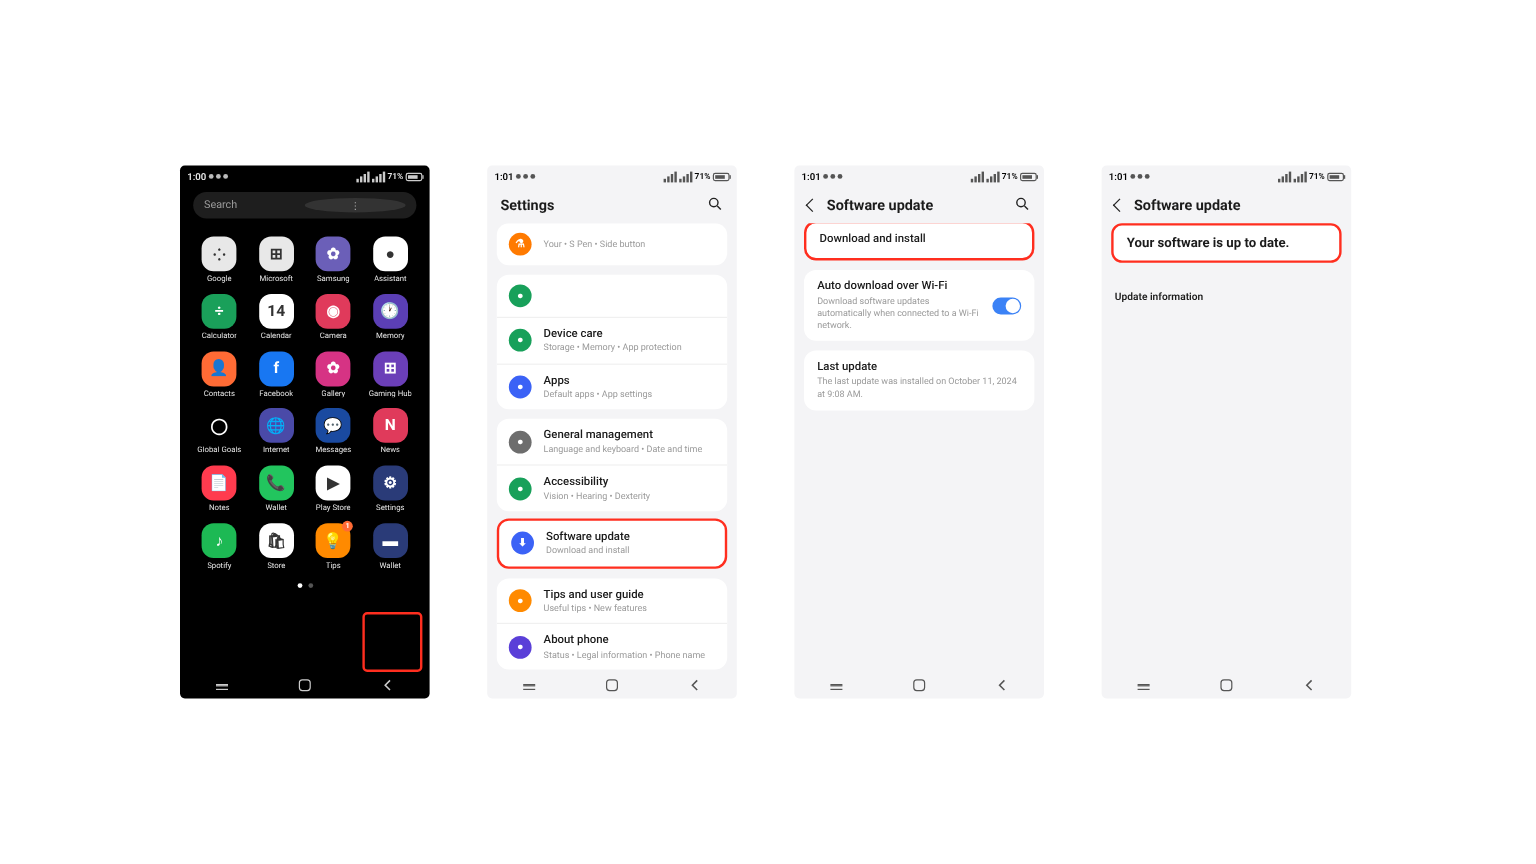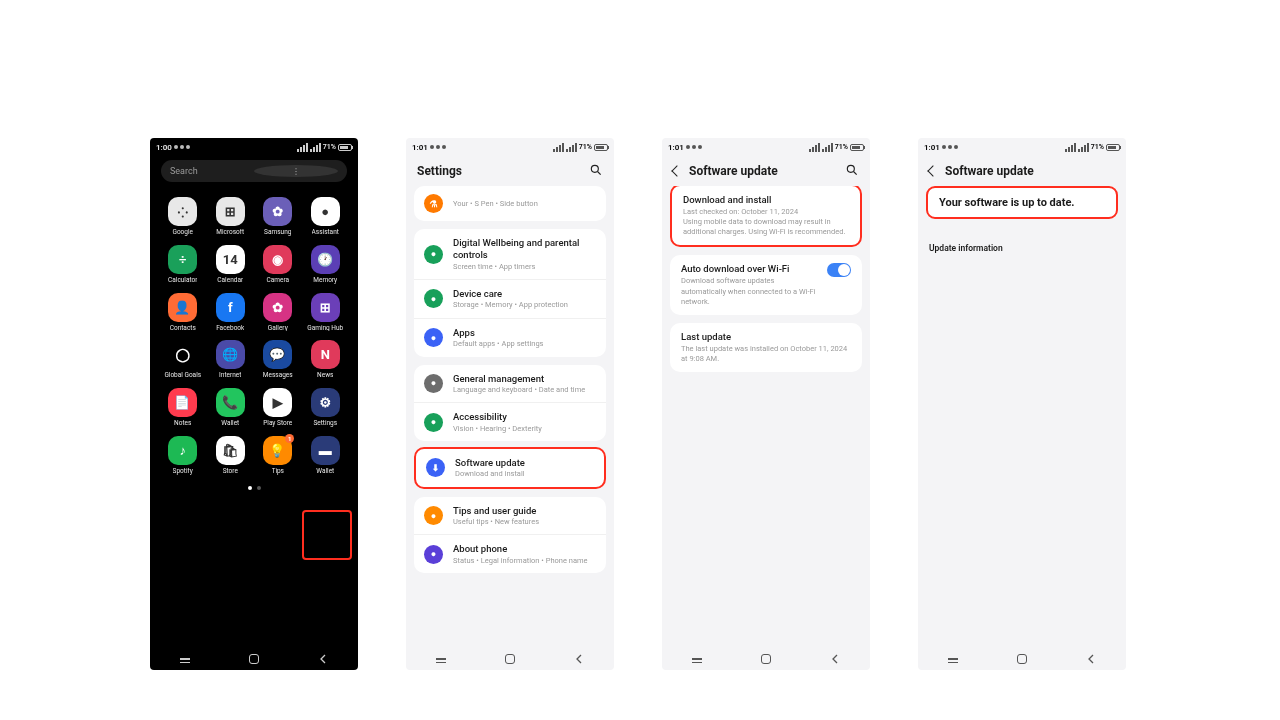--- a/index.html
+++ b/index.html
@@ -5,21 +5,21 @@
   :root{
     --highlight:#ff2e1f;
     --grey:#8c8c8c;
     --ink:#1b1b1b;
     --sub:#9a9a9a;
     --card:#ffffff;
     --bg:#f4f4f6;
   }
   *{box-sizing:border-box;font-family:-apple-system,Segoe UI,Roboto,Arial,sans-serif;-webkit-font-smoothing:antialiased}
   body{margin:0;width:1280px;height:720px;background:#fff;display:flex;gap:48px;padding:138px 150px 0 150px}
-  .phone{width:208px;height:532px;background:var(--bg);border-radius:4px;display:flex;flex-direction:column;overflow:hidden;position:relative}
+  .phone{width:208px;height:444px;background:var(--bg);border-radius:4px;display:flex;flex-direction:column;overflow:hidden;position:relative}
   .dark{background:#000;color:#e8e8e8}
 
   
   .status{height:18px;display:flex;align-items:center;justify-content:space-between;padding:0 6px;font-size:8px;font-weight:600}
   .status .left{display:flex;align-items:center;gap:2px}
   .status .dot{width:4px;height:4px;border-radius:50%;background:#555;display:inline-block}
   .dark .status .dot{background:#bbb}
   .status .right{display:flex;align-items:center;gap:2px;font-size:7px}
   .sig{display:inline-flex;align-items:flex-end;gap:1px}
   .sig i{width:2px;background:#555;display:inline-block}
@@ -319,24 +319,20 @@
         <div class="row">
           <div class="ico" style="background:#ff7a00">⚗</div>
           <div class="txt">
             <div class="sub">Your • S Pen • Side button</div>
           </div>
         </div>
       </div>
       <div class="card">
         <div class="row">
           <div class="ico" style="background:#18a05a">●</div>
-          <div class="txt">
-            <div class="ttl">Digital Wellbeing and parental controls</div>
-            <div class="sub">Screen time • App timers</div>
-          </div>
         </div>
         <div class="row">
           <div class="ico" style="background:#18a05a">●</div>
           <div class="txt">
             <div class="ttl">Device care</div>
             <div class="sub">Storage • Memory • App protection</div>
           </div>
         </div>
         <div class="row">
           <div class="ico" style="background:#3b62f6">●</div>
@@ -428,26 +424,22 @@
     <span class="back"></span>
     <h1>Software update</h1>
     <span><svg width="14" height="14" viewBox="0 0 24 24">
           <circle cx="10" cy="10" r="6" fill="none" stroke="#222" stroke-width="2"></circle>
           <line x1="15" y1="15" x2="20" y2="20" stroke="#222" stroke-width="2"></line>
         </svg></span>
   </div>
   <div class="scroll">
     <div class="block hl">
       <div class="ttl">Download and install</div>
-      <div class="body">
-        <div>Last checked on: October 11, 2024</div>
-        <div>Using mobile data to download may result in additional charges. Using Wi-Fi is recommended.</div>
-      </div>
-    </div>
-    <div class="block" style="display:flex;gap:8px">
+    </div>
+    <div class="block" style="display:flex;align-items:center;gap:8px">
       <div style="flex:1">
         <div class="ttl">Auto download over Wi-Fi</div>
         <div class="body">Download software updates automatically when connected to a Wi-Fi network.</div>
       </div>
       <div class="toggle"></div>
     </div>
     <div class="block">
       <div class="ttl">Last update</div>
       <div class="body">The last update was installed on October 11, 2024 at 9:08 AM.</div>
     </div>

